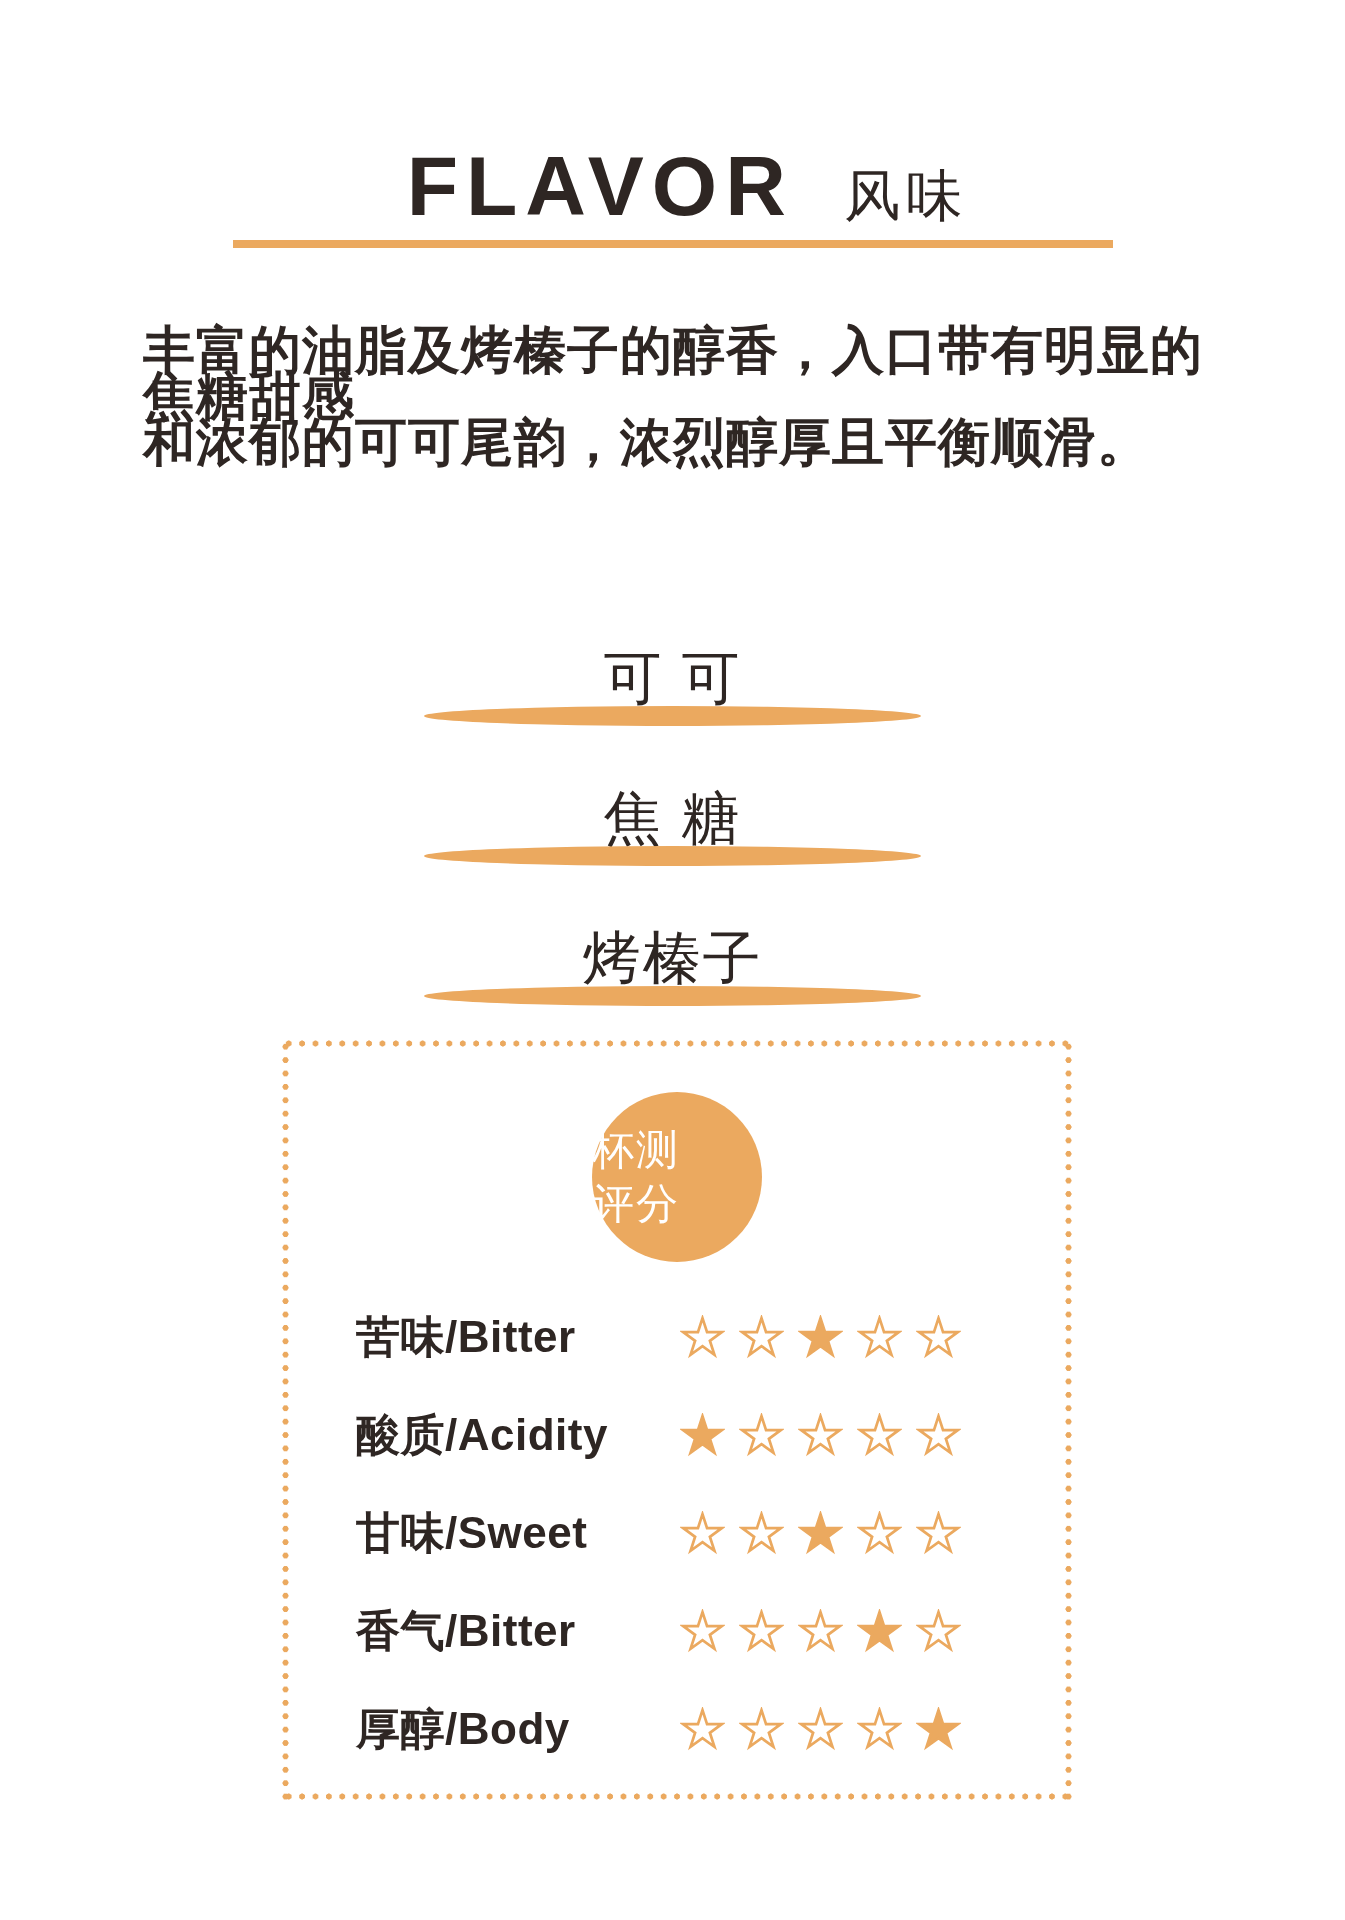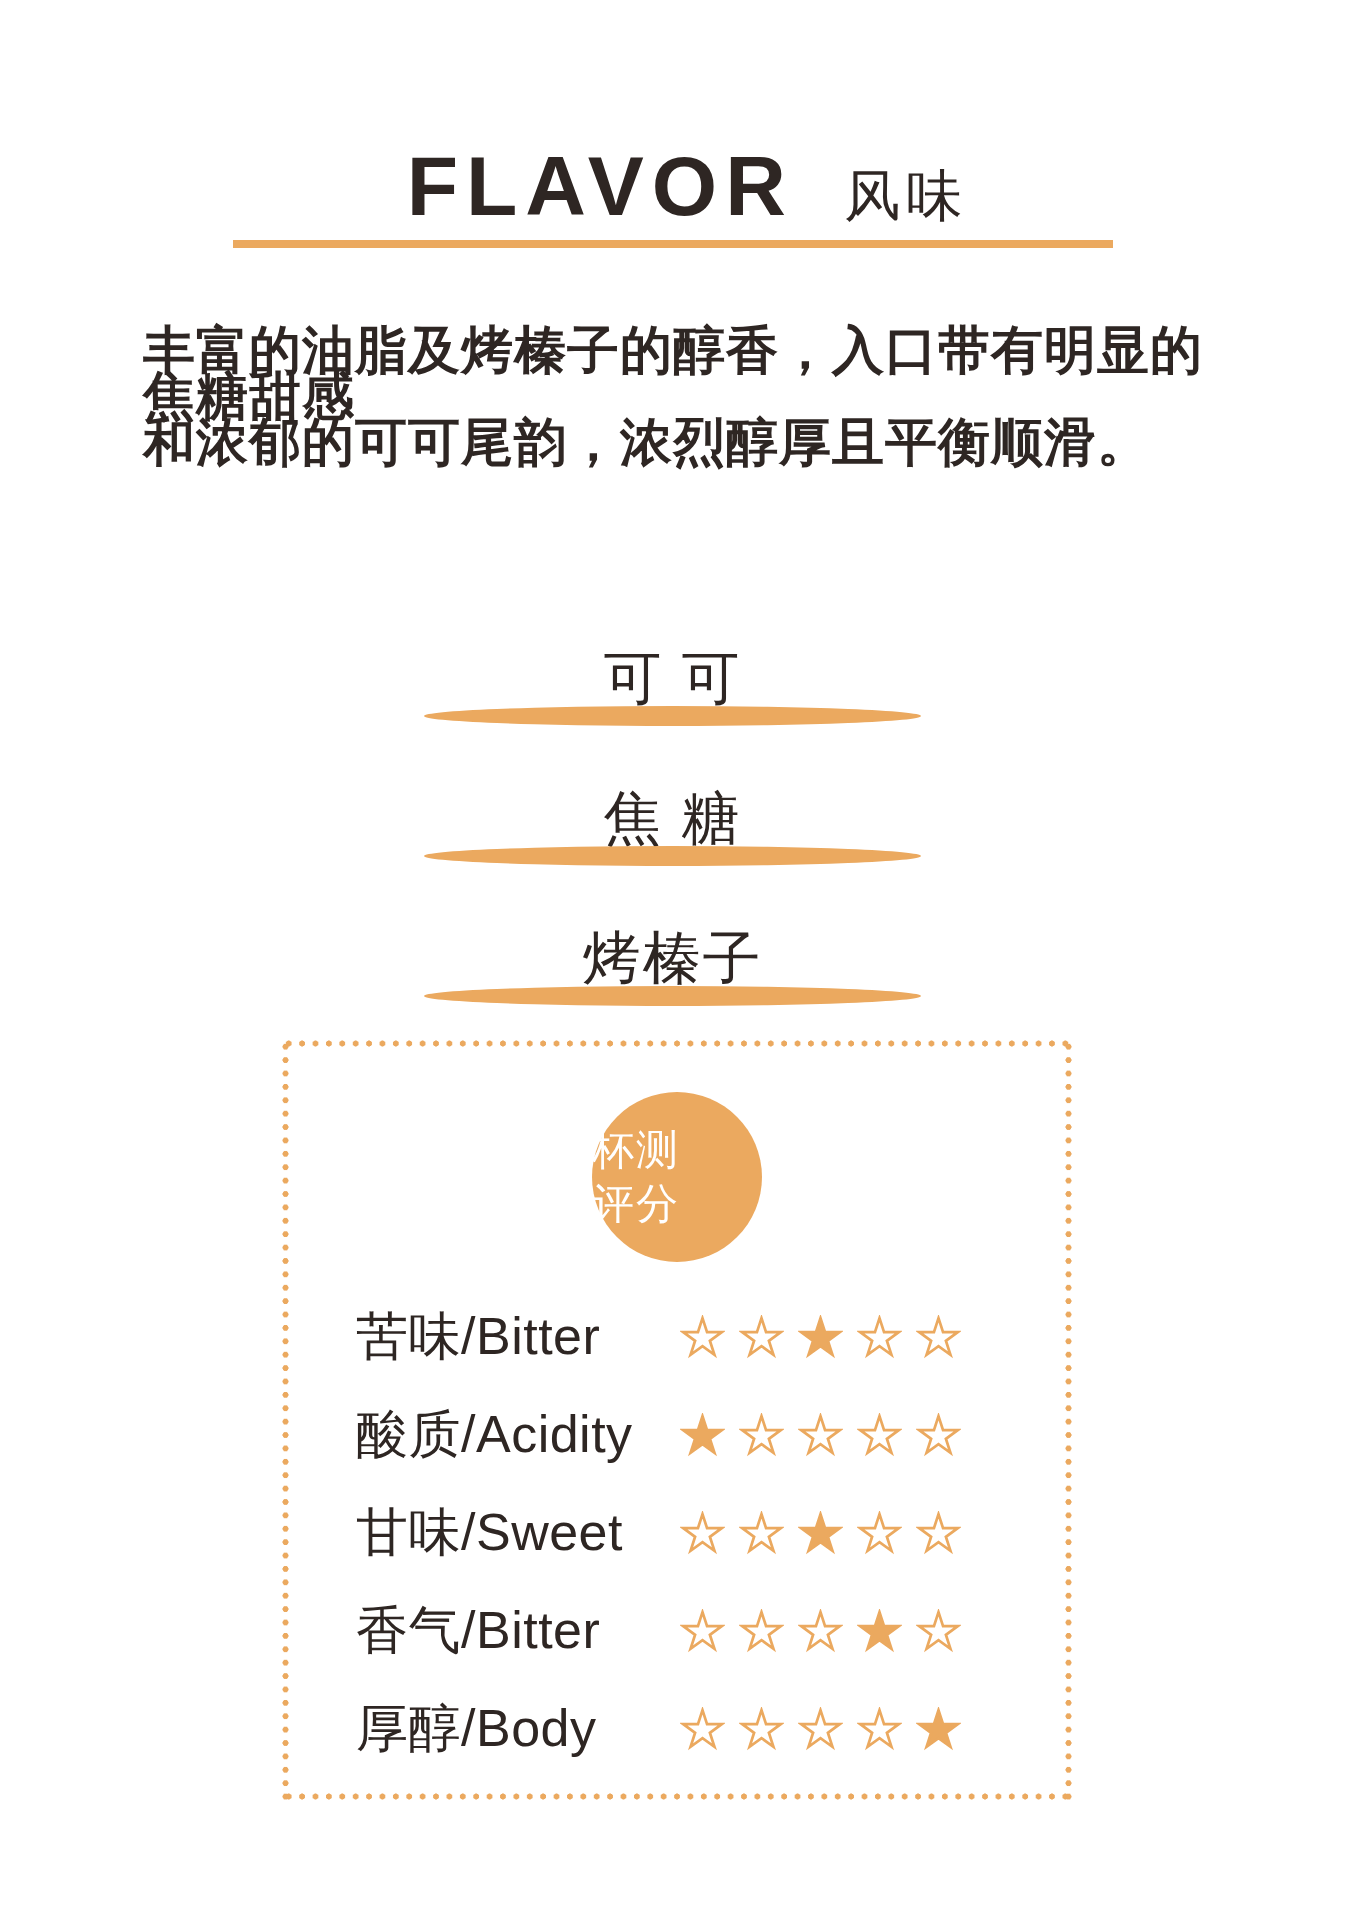--- a/index.html
+++ b/index.html
@@ -94,21 +94,21 @@
   }
 
   .rating-rows{
     position:absolute;top:268px;left:74px;right:46px;
   }
   .rating-row{
     display:flex;align-items:center;
     height:58px;margin-bottom:40px;
   }
   .rating-label{
-    width:324px;font-size:52px;font-weight:400;color:var(--ink);
+    width:324px;font-size:44px;font-weight:700;color:var(--ink);
     letter-spacing:0.5px;white-space:nowrap;
   }
   .stars{display:flex;gap:14px;align-items:center;}
   .star{width:45px;height:45px;display:block;}
   .star polygon{fill:#fff;stroke:var(--accent);stroke-width:6;stroke-linejoin:miter;}
   .star.filled polygon{fill:var(--accent);stroke:var(--accent);}
 </style>
 </head>
 <body>
 

